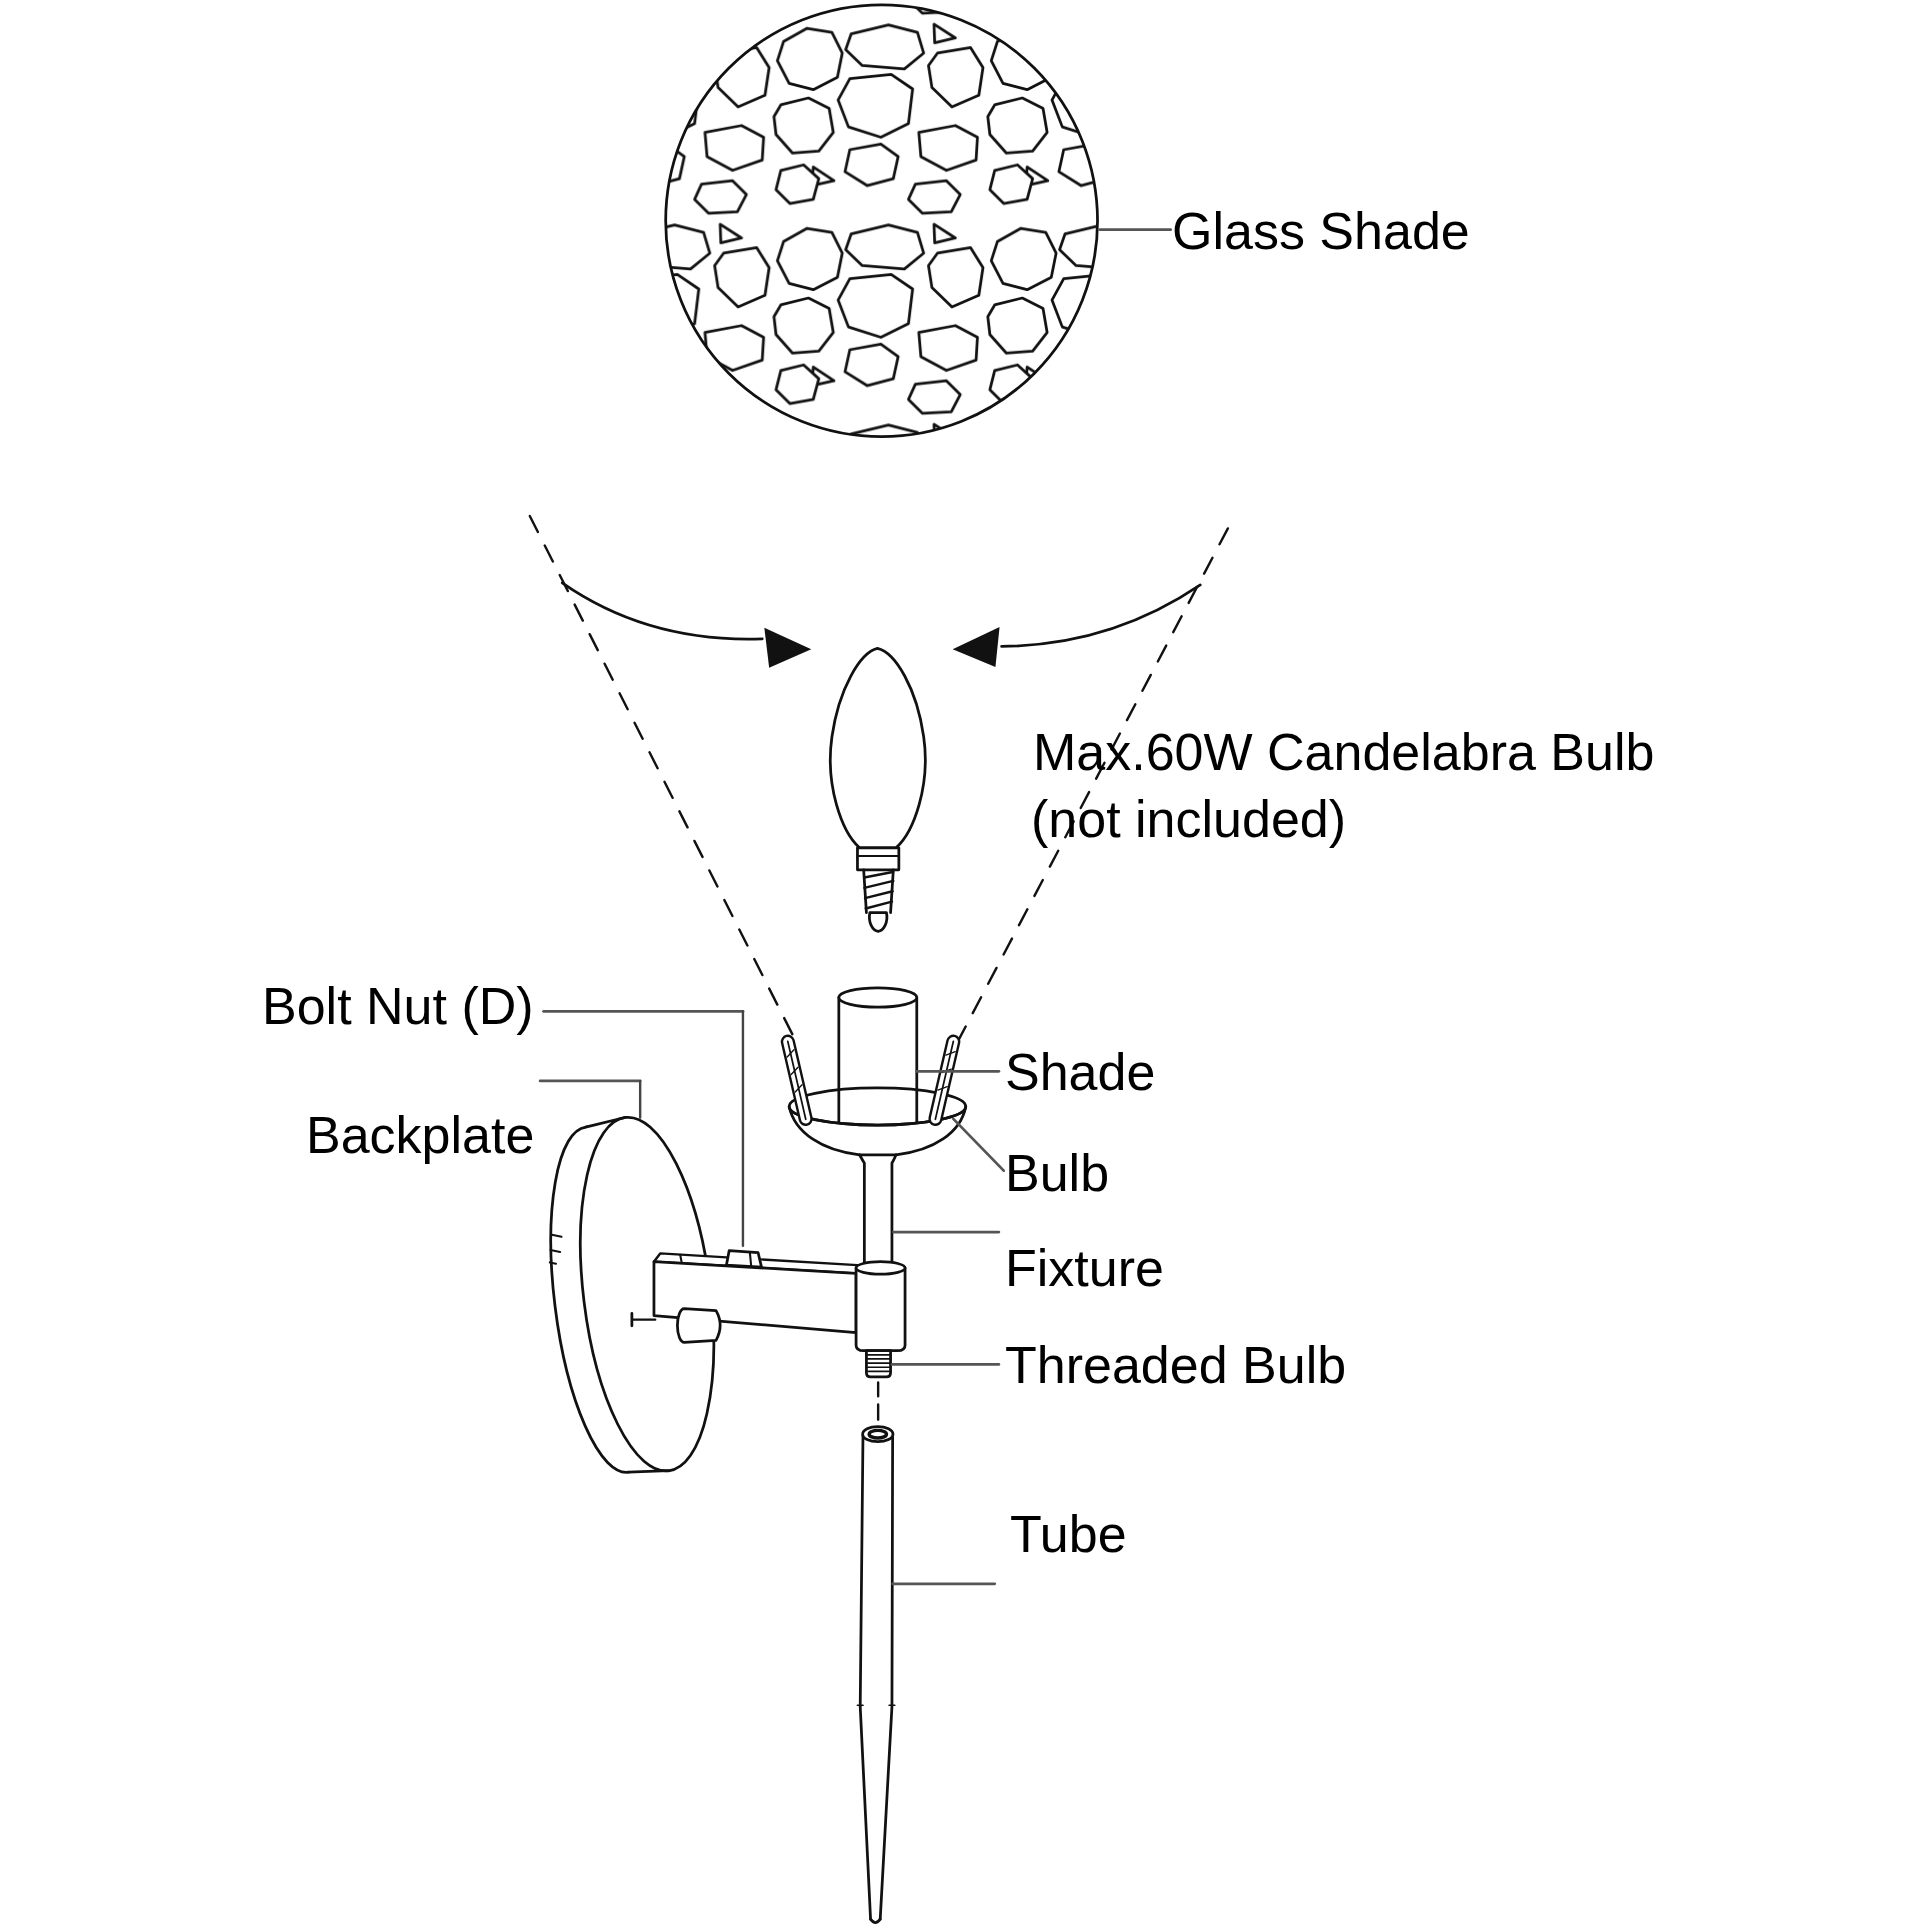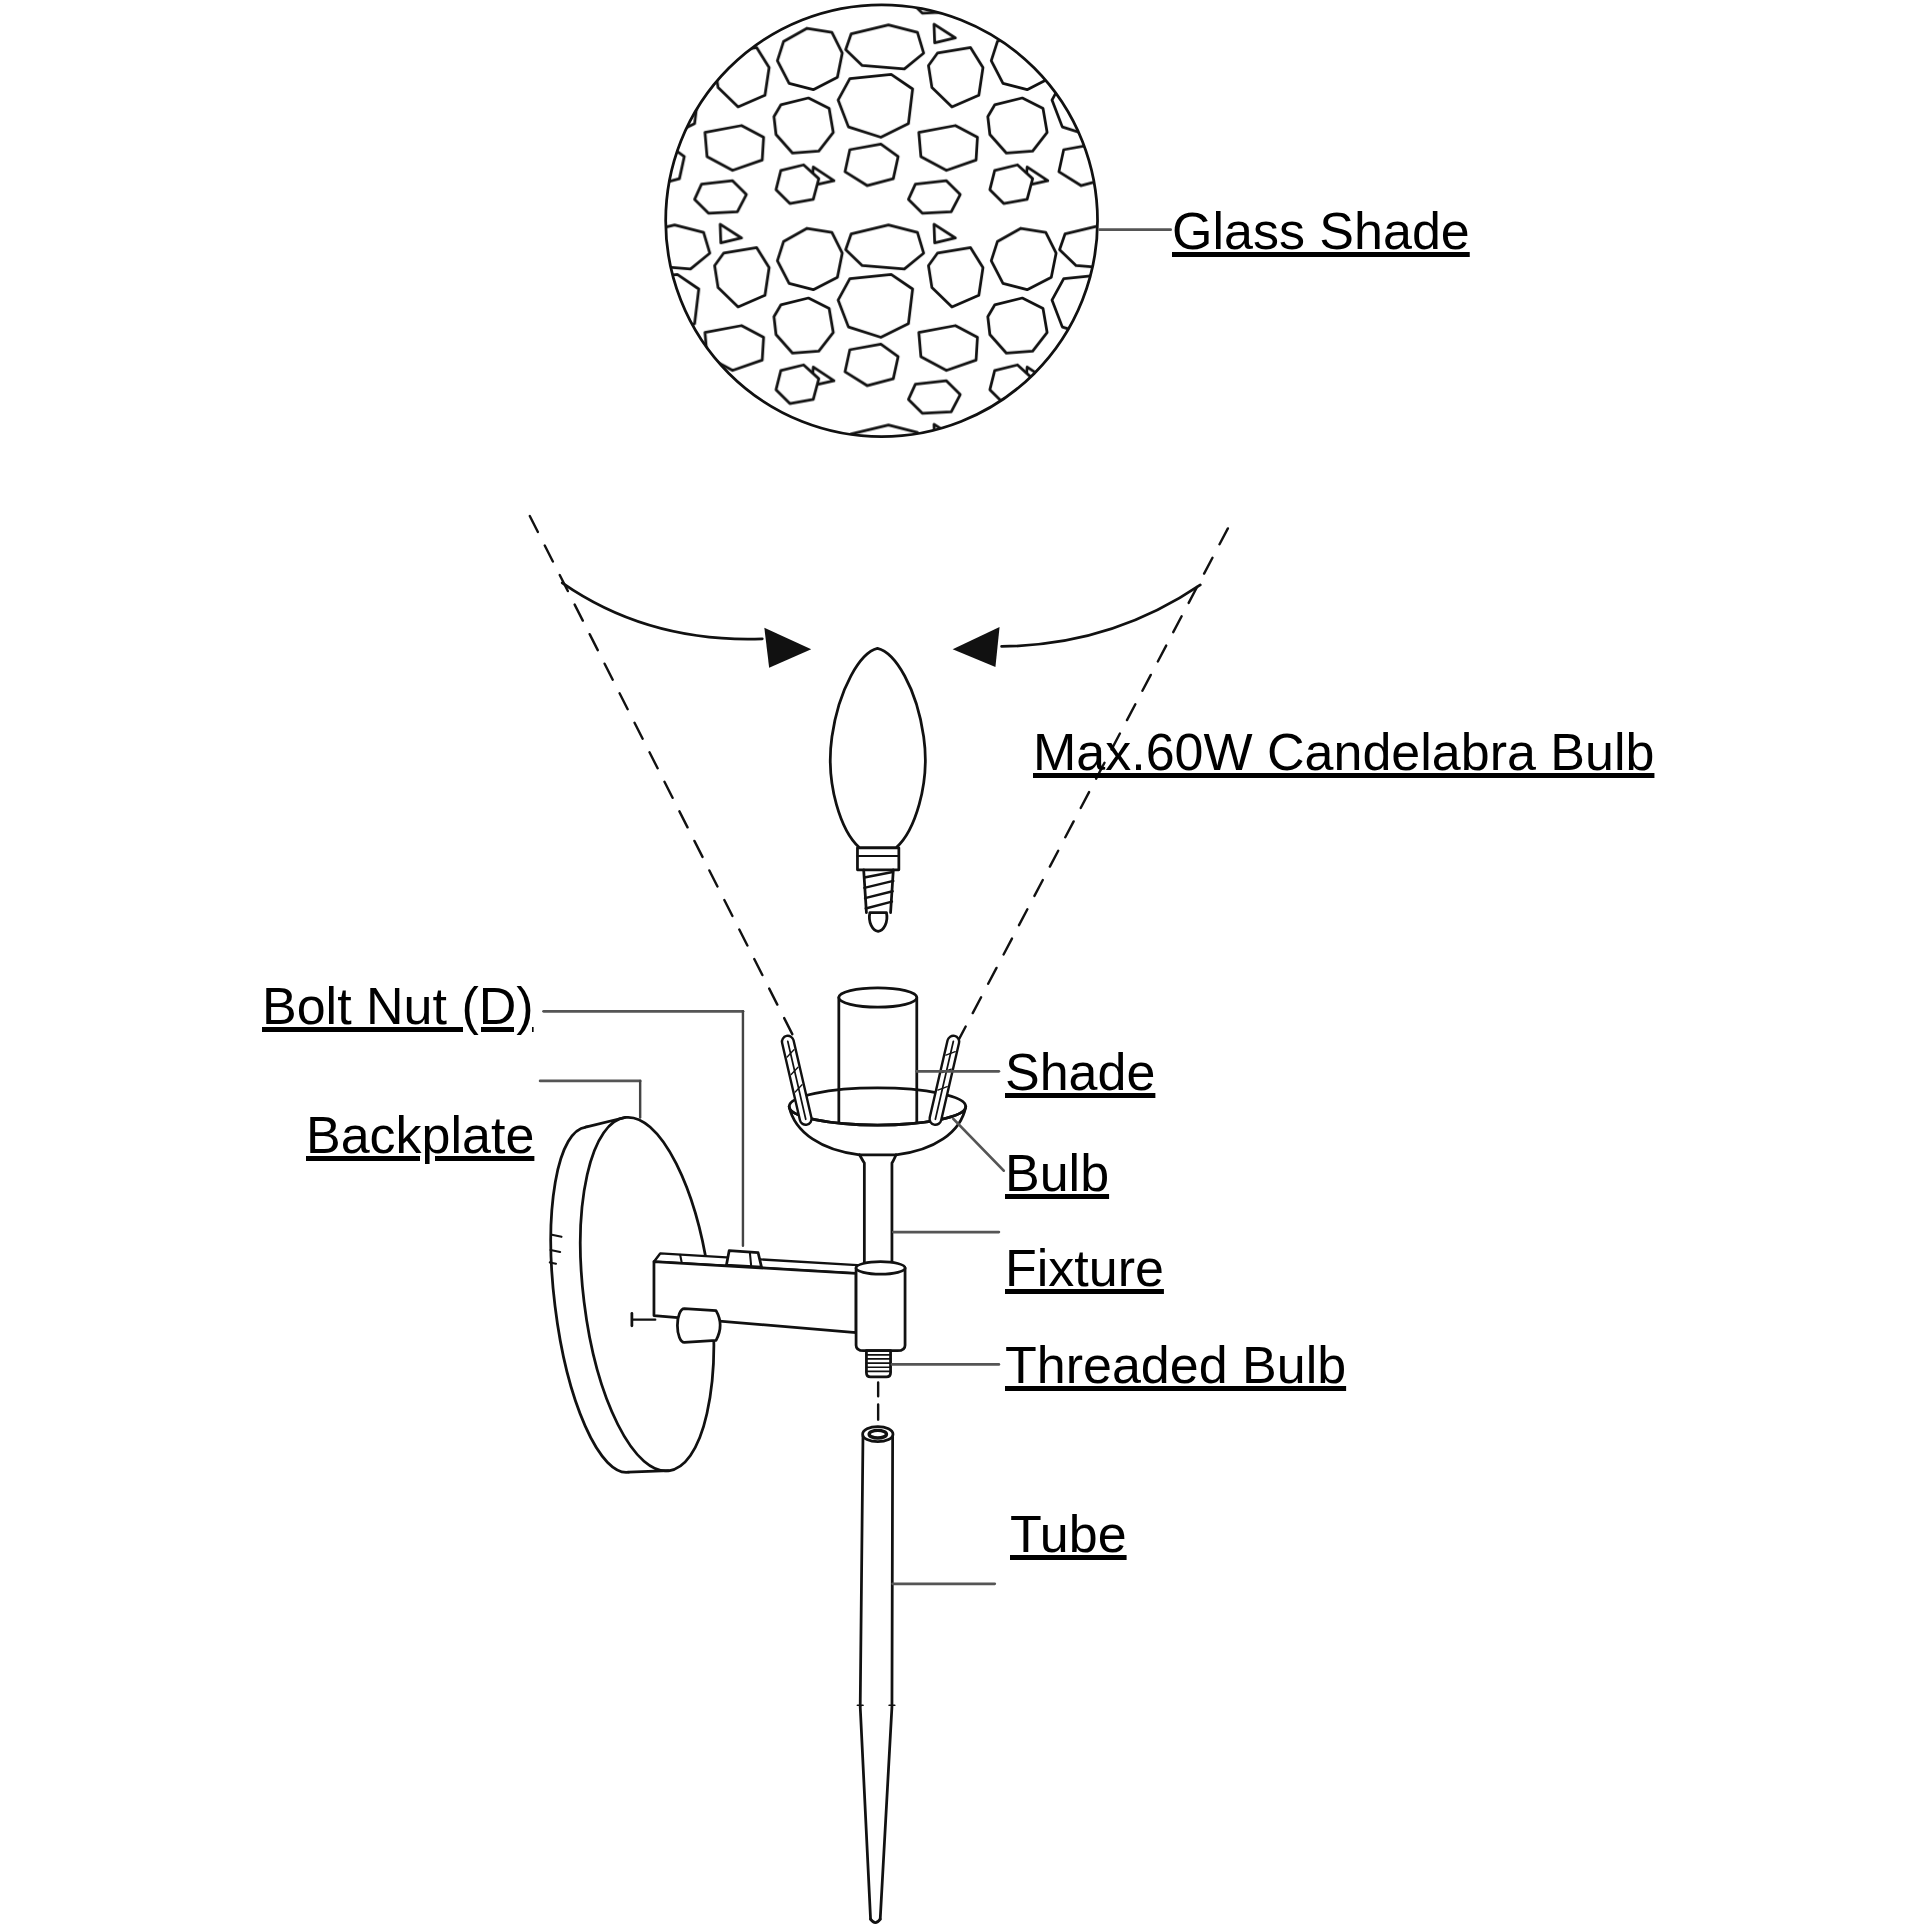--- a/index.html
+++ b/index.html
@@ -1,19 +1,19 @@
 <!DOCTYPE html>
 <html style="font-size:11px"><head>
 <meta charset="utf-8">
 <style>
   html,body{margin:0;padding:0;background:#ffffff;}
   #canvas{position:relative;width:1926px;height:1926px;background:#ffffff;overflow:hidden;
           font-family:"Liberation Sans", sans-serif;}
   #lineart{position:absolute;left:0;top:0;}
-  .lbl{position:absolute;font-size:52px;line-height:1;color:#000;white-space:nowrap;text-decoration:underline;}
+  .lbl{position:absolute;font-size:52px;line-height:1;color:#000;white-space:nowrap;}
 </style>
 </head>
 <body>
 
 <div id="canvas">
 
 <svg id="lineart" width="1926" height="1926" viewBox="0 0 2792 2792" fill="none" stroke-linecap="round" stroke-linejoin="round">
 
   <defs>
     <pattern id="pebbles" width="310" height="290" patternUnits="userSpaceOnUse" patternTransform="translate(1118,28)">
@@ -144,20 +144,21 @@
     <path d="M1294,2296 L1442,2296"></path>
     <path d="M788,1466 L1077,1466"></path>
     <path d="M1077,1466 L1077,1806" stroke="#444444" stroke-width="3.5"></path>
     <path d="M783,1567 L928,1567"></path>
     <path d="M928,1567 L928,1620" stroke="#444444" stroke-width="3.5"></path>
   </g>
 </svg>
 
 <div class="lbl" style="left:1172px;top:205px;">Glass Shade</div>
 <div class="lbl" style="left:1033px;top:726px;text-align:center;">Max.60W Candelabra Bulb</div>
+<div class="lbl" style="left:1031px;top:793px;">(not included)</div>
 <div class="lbl" style="left:262px;top:980px;">Bolt Nut (D)</div>
 <div class="lbl" style="left:306px;top:1109px;">Backplate</div>
 <div class="lbl" style="left:1005px;top:1046px;">Shade</div>
 <div class="lbl" style="left:1005px;top:1147px;">Bulb</div>
 <div class="lbl" style="left:1005px;top:1242px;">Fixture</div>
 <div class="lbl" style="left:1005px;top:1339px;">Threaded Bulb</div>
 <div class="lbl" style="left:1010px;top:1508px;text-align:center;">Tube</div>
 
 </div>
 

